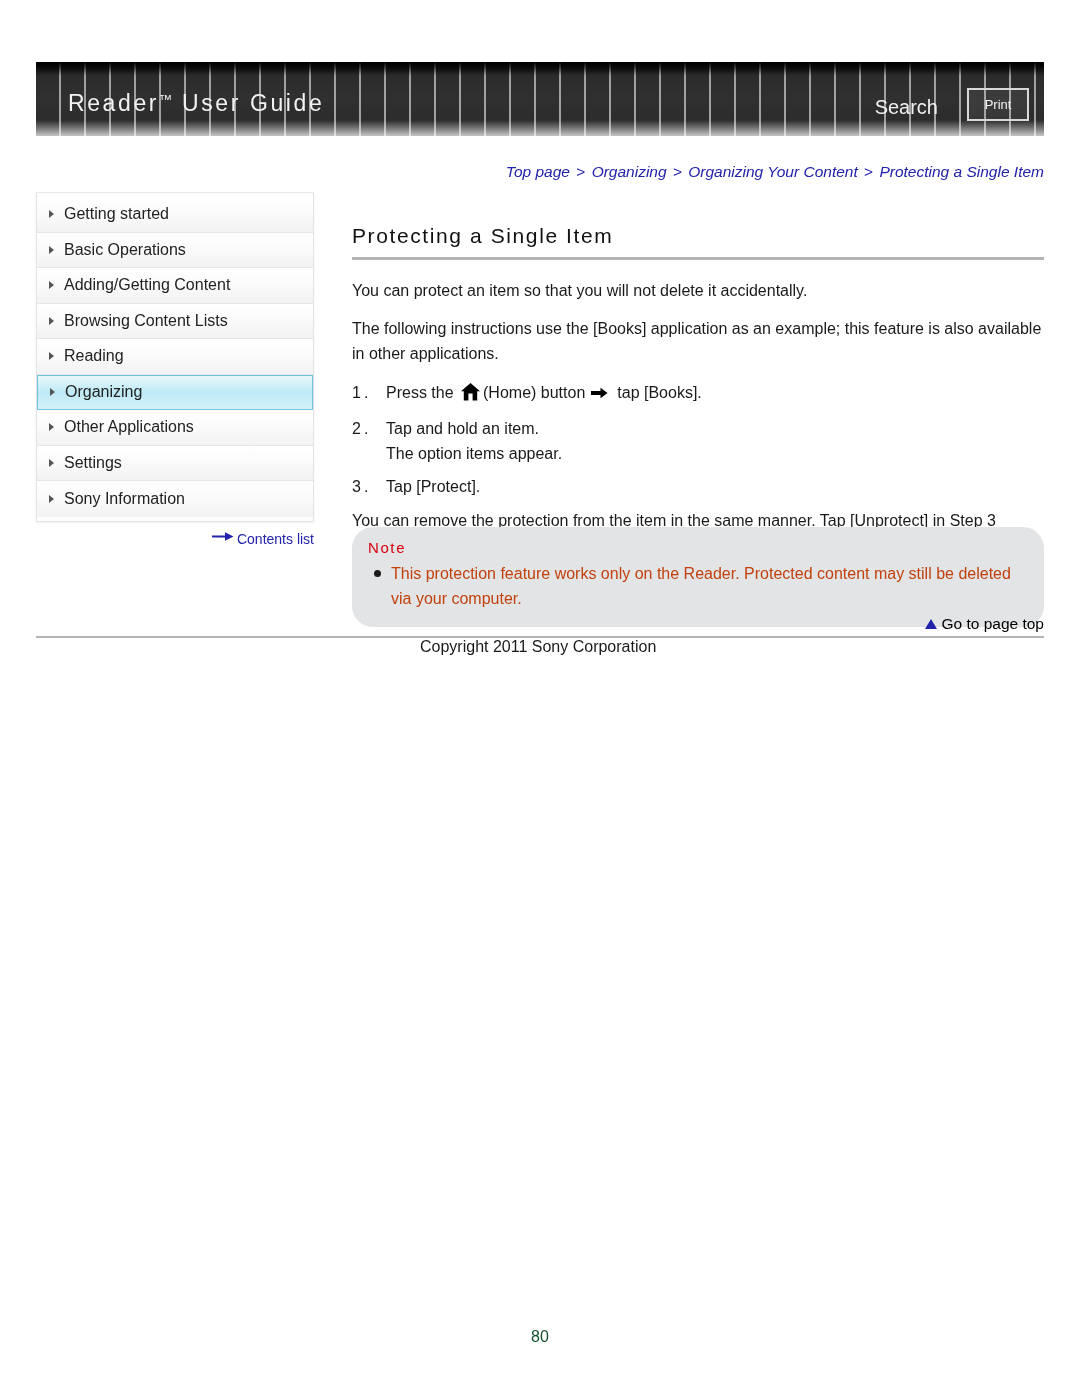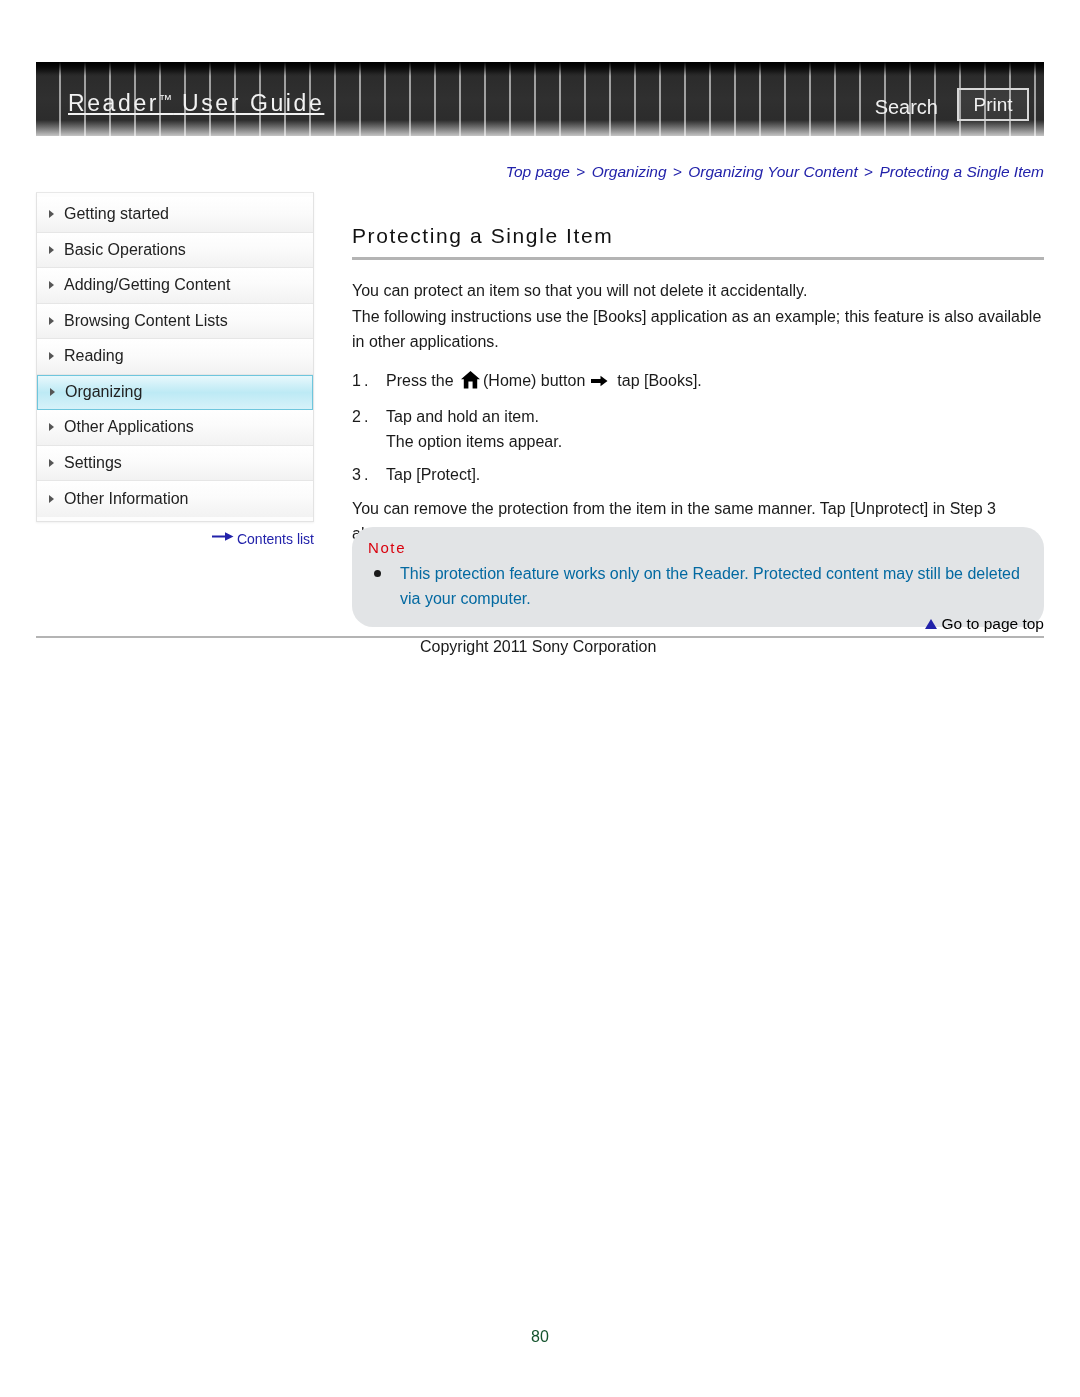--- a/index.html
+++ b/index.html
@@ -55,46 +55,45 @@
   }
   #header-title {
     position: absolute;
     left: 32px;
     top: 28px;
     color: #f2f2f2;
     font-size: 23px;
     letter-spacing: 2.6px;
     z-index: 4;
     white-space: nowrap;
-    text-decoration: underline;
   }
   #header-title .tm {
     font-size: 13px;
     vertical-align: 7px;
     letter-spacing: 1px;
   }
   #search-link {
     position: absolute;
     right: 106px;
     top: 34px;
     color: #f0f0f0;
     font-size: 20px;
     z-index: 4;
     white-space: nowrap;
     cursor: pointer;
   }
   #print-button {
     position: absolute;
     right: 15px;
     top: 26px;
-    width: 72px;
+    width: 62px;
     height: 33px;
     border: 2px solid #d8d8d8;
     color: #f2f2f2;
-    font-size: 19px;
+    font-size: 13px;
     display: flex;
     align-items: center;
     justify-content: center;
     background: rgba(255,255,255,0.06);
     z-index: 4;
     cursor: pointer;
     box-sizing: border-box;
   }
 
   
@@ -186,21 +185,21 @@
     padding-bottom: 9px;
     border-bottom: 3px solid #b4b4b4;
     white-space: nowrap;
   }
   .body-text {
     font-size: 16px;
     line-height: 25px;
     color: #1a1a1a;
   }
   #intro-block { margin-top: 18px; }
-  #intro-line-2 { margin-top: 1px; }
+  #intro-line-2 { margin-top: 13px; }
 
   #steps { margin-top: 14px; }
   .step {
     display: flex;
     align-items: flex-start;
     font-size: 16px;
     line-height: 25px;
     margin-bottom: 8px;
   }
   .step-num {
@@ -237,22 +236,21 @@
     color: #d9000d;
     font-size: 15px;
     letter-spacing: 1.6px;
     margin-bottom: 5px;
   }
   #note-item {
     display: flex;
     align-items: flex-start;
     font-size: 16px;
     line-height: 25px;
-    color: #0369a1;
-    gap: 9px;
+    color: #c2410c;
   }
   #note-item .bullet {
     flex: 0 0 auto;
     width: 7px; height: 7px;
     border-radius: 50%;
     background: #1a1a1a;
     margin: 9px 10px 0 6px;
   }
 
   
@@ -349,21 +347,21 @@
   <div class="nav-item">
     <span class="tri"></span>
     <span>Other Applications</span>
   </div>
   <div class="nav-item">
     <span class="tri"></span>
     <span>Settings</span>
   </div>
   <div class="nav-item">
     <span class="tri"></span>
-    <span>Other Information</span>
+    <span>Sony Information</span>
   </div>
 </div>
 
 <div id="contents-list-link">
   <span class="arrow-ico">
     <svg width="22" height="11" viewBox="0 0 22 11">
         <path d="M0 4.4 H13 V1.2 L21.5 5.5 L13 9.8 V6.6 H0 Z" fill="#2222aa"></path>
       </svg>
   </span><span>Contents list</span>
 </div>

